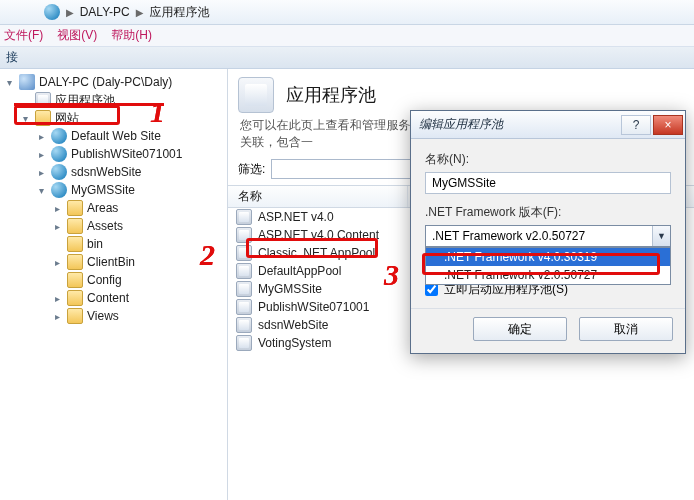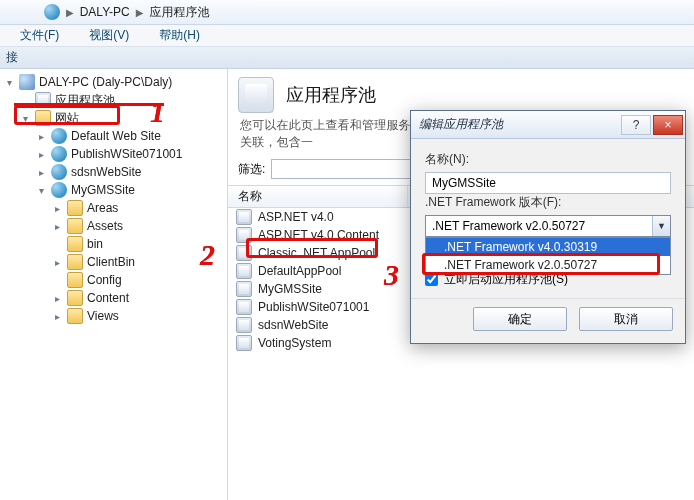--- a/index.html
+++ b/index.html
@@ -5,21 +5,21 @@
   * { box-sizing: border-box; margin: 0; padding: 0; font-family: "Microsoft YaHei", "Segoe UI", Tahoma, sans-serif; font-size: 12px; }
   body { background: #fff; width: 694px; height: 500px; overflow: hidden; position: relative; }
 
   
   .breadcrumb { height: 25px; background: linear-gradient(#fafcfe,#e8f0f8); border-bottom: 1px solid #c9d6e5; display: flex; align-items: center; padding-left: 44px; gap: 6px; }
   .breadcrumb .crumb { color: #222; }
   .breadcrumb .sep { color: #6a6a6a; font-size: 10px; }
   .breadcrumb .globe { width: 16px; height: 16px; background: radial-gradient(circle at 30% 30%, #a5d8f3, #0c76b7); border-radius: 50%; }
 
   .menubar { height: 22px; background: #f5f7fb; border-bottom: 1px solid #d9e2ee; display: flex; align-items: center; gap: 14px; padding-left: 4px; }
-  .menubar .menu { color: #0c4a6e; cursor: default; margin-left: 16px; }
+  .menubar .menu { color: #be185d; cursor: default; }
 
   .paneheader { height: 22px; background: linear-gradient(#eaf0f6,#dbe5f0); border-bottom: 1px solid #c5d3e4; padding-left: 6px; display: flex; align-items: center; color: #1a3a5a; }
 
   
   .cols { display: flex; height: calc(500px - 25px - 22px - 22px); }
   .left { width: 228px; border-right: 1px solid #d0d9e4; background: #fff; padding: 4px 2px; overflow: hidden; }
   .right { flex: 1; position: relative; background: #fff; }
 
   
   .tree { }
@@ -52,21 +52,21 @@
   .rows .row.sel { background:#fff; }
 
   
   .dialog { position:absolute; left:410px; top:110px; width:276px; background:#f1f1f1; border:1px solid #5a6f8a; box-shadow:0 4px 18px rgba(0,0,0,.35); }
   .titlebar { height:28px; background:linear-gradient(#fcfdfe,#dfe8f4); display:flex; align-items:center; padding-left:8px; border-bottom:1px solid #b8c6d9; }
   .titlebar .t { color:#1a2b3d;font-style:italic; }
   .titlebar .spacer { flex:1; }
   .tbtn { width:30px; height:20px; margin-right:2px; border:1px solid #b8c6d9; background:linear-gradient(#fdfdfd,#e5ecf4); display:flex; align-items:center; justify-content:center; color:#2b3a4c; }
   .tbtn.close { background:linear-gradient(#f08b7a,#c53723); color:#fff; border-color:#a7331f; }
   .dbody { padding:12px 14px 10px 14px; }
-  .fld { }
+  .fld { margin-bottom:10px; }
   .fld label { display:block; color:#333; margin-bottom:4px; }
   .fld input[type=text] { width:100%; height:22px; border:1px solid #b5c2d3; padding:0 6px; background:#fff; }
   .combo { position:relative; width:100%; height:22px; border:1px solid #7a8ca3; background:#fff; display:flex; align-items:center; padding:0 6px; }
   .combo .arrow { position:absolute; right:0; top:0; width:18px; height:100%; background:linear-gradient(#f5f8fc,#d7e1ee); border-left:1px solid #b5c2d3; display:flex; align-items:center; justify-content:center; color:#2b3a4c; font-size:9px; }
   .dropdown { position:absolute; left:-1px; top:21px; width:calc(100% + 2px); background:#fff; border:1px solid #7a8ca3; }
   .dropdown .opt { height:18px; display:flex; align-items:center; padding:0 18px; color:#222; }
   .dropdown .opt.hi { background:#2a6fd6; color:#fff; }
   .chk { display:flex; align-items:center; gap:6px; margin-top:34px; }
   .dbtns { display:flex; justify-content:flex-end; gap:12px; padding:8px 12px 12px 12px; border-top:1px solid #dadfe6; background:#f1f1f1; }
   .dbtns button { width:94px; height:24px; border:1px solid #9aa9bd; background:linear-gradient(#fff,#e6ecf4); border-radius:2px; }

